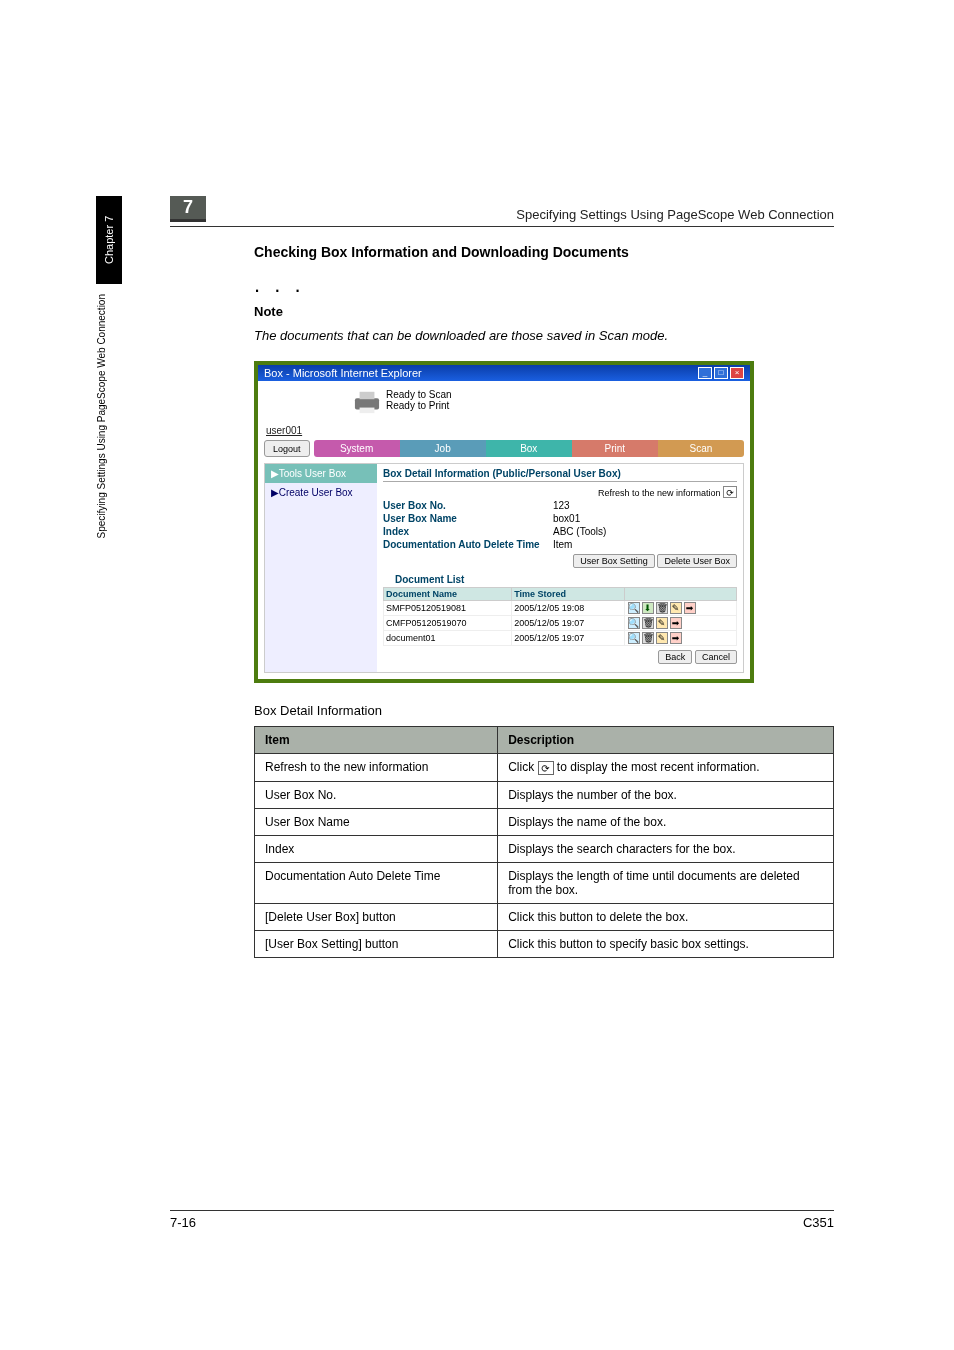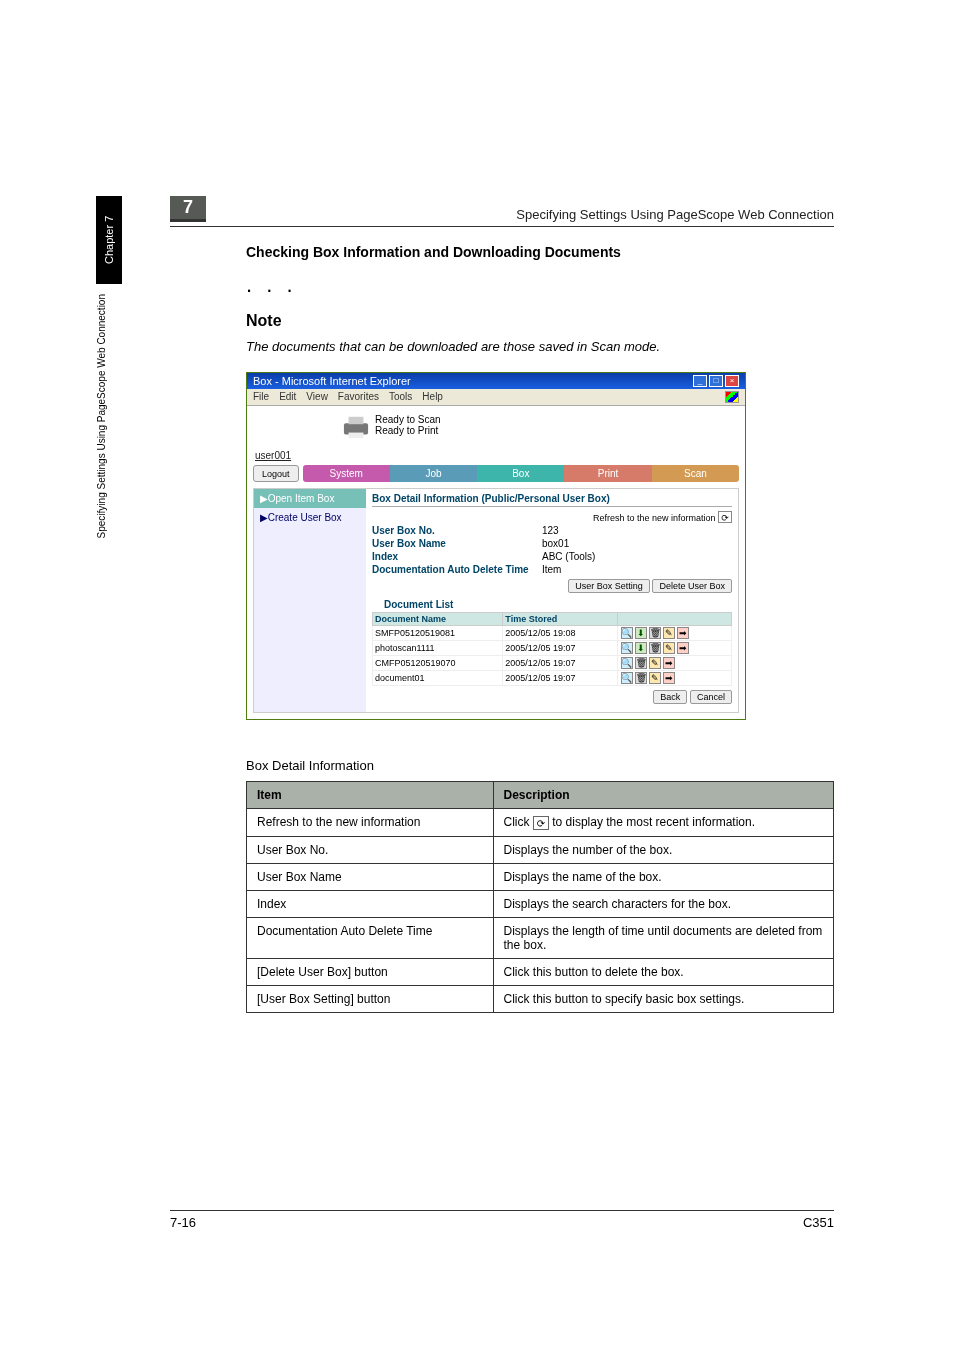--- a/index.html
+++ b/index.html
@@ -10,33 +10,33 @@
     .side-tab-black { background: #000; color: #fff; width: 26px; display: flex; align-items: center; justify-content: center; flex-direction: column; font-size: 11px; }
     .side-tab-upper { height: 88px; writing-mode: vertical-rl; transform: rotate(180deg); padding: 6px 0; }
     .side-tab-lower { writing-mode: vertical-rl; transform: rotate(180deg); padding: 10px 0; font-size: 10px; }
 
     
     .page-header { position: absolute; top: 196px; left: 170px; right: 120px; border-bottom: 1px solid #333; padding-bottom: 4px; display: flex; align-items: flex-end; }
     .chapter-badge { background: #555a55; color: #fff; font-weight: bold; font-size: 18px; width: 36px; height: 26px; display: flex; align-items: center; justify-content: center; border-bottom: 3px solid #333; margin-right: 14px; }
     .header-text { font-size: 13px; color: #222; margin-left: auto; }
 
     
-    .content { position: absolute; top: 244px; left: 246px; right: 120px; }
+    .content { position: absolute; top: 244px; left: 254px; right: 120px; }
     .content h3.section-title { font-size: 14px; font-weight: bold; margin-bottom: 12px; }
     .content p.body { font-size: 13px; line-height: 1.45; margin-bottom: 20px; }
 
     
     .note-block { margin: 6px 0 18px 0; }
     .note-icon { font-size: 22px; display: inline-block; vertical-align: middle; }
     .note-dots { font-size: 22px; letter-spacing: 4px; vertical-align: middle; }
-    .note-heading { font-weight: bold; font-size: 16px; margin-top: 14px; }
+    .note-heading { font-weight: bold; font-size: 13px; margin-top: 6px; }
     .note-text { font-style: italic; font-size: 13px; margin-top: 9px; }
 
     
-    .shot { border: 1px solid #4d7c0f; width: 500px; background: #fff; margin-bottom: 38px; }
+    .shot { border: 4px solid #4d7c0f; width: 500px; background: #fff; margin-bottom: 20px; }
     .shot-titlebar { background: linear-gradient(#0a3da8,#1a5fe0); color: #fff; font-size: 11px; padding: 2px 6px; display: flex; align-items: center; }
     .shot-titlebar .wcb { margin-left: auto; display: flex; gap: 2px; }
     .wcb span { width: 14px; height: 12px; display: inline-block; border: 1px solid #fff; font-size: 8px; text-align: center; line-height: 10px; }
     .wcb .min { background: #2f6fd8; }
     .wcb .max { background: #2f6fd8; }
     .wcb .close { background: #d44; }
     .shot-menubar { background: #ece9d8; font-size: 10px; padding: 2px 6px; color: #333; display: flex; gap: 10px; border-bottom: 1px solid #aaa; }
     .shot-menubar .ie-flag { margin-left: auto; width: 14px; height: 12px; background: linear-gradient(135deg,#f00 25%,#0f0 25% 50%,#00f 50% 75%,#ff0 75%); border: 1px solid #999; }
     .shot-body { background: #fff; padding: 0; }
 
@@ -121,29 +121,20 @@
 
   <div class="shot">
     <div class="shot-titlebar">
       <span>Box - Microsoft Internet Explorer</span>
       <div class="wcb">
         <span class="min">_</span>
         <span class="max">□</span>
         <span class="close">×</span>
       </div>
     </div>
-    <div class="shot-menubar">
-      <span>File</span>
-      <span>Edit</span>
-      <span>View</span>
-      <span>Favorites</span>
-      <span>Tools</span>
-      <span>Help</span>
-      <span class="ie-flag"></span>
-    </div>
     <div class="shot-body">
       <div class="status-area">
         <div class="status-left-pad"></div>
         <span class="printer-icon">
           <svg viewBox="0 0 32 28">
               <rect x="3" y="10" width="26" height="12" rx="2" fill="#777"></rect>
               <rect x="8" y="3" width="16" height="8" fill="#ccc"></rect>
               <rect x="8" y="20" width="16" height="6" fill="#eee"></rect>
             </svg>
         </span>
@@ -157,21 +148,21 @@
         <button class="logout-btn">Logout</button>
         <div class="tab tab-system">System</div>
         <div class="tab tab-job">Job</div>
         <div class="tab tab-box">Box</div>
         <div class="tab tab-print">Print</div>
         <div class="tab tab-scan">Scan</div>
       </div>
 
       <div class="panel-flex">
         <div class="panel-left">
-          <a>▶Open Item Box</a>
+          <a>▶Tools User Box</a>
           <a>▶Create User Box</a>
         </div>
         <div class="panel-right">
           <div class="pr-head">Box Detail Information (Public/Personal User Box)</div>
           <div class="refresh-row">
             <span>Refresh to the new information</span>
             <span class="reficon">⟳</span>
           </div>
           <div class="kv">
               <div class="k">User Box No.</div>
@@ -197,25 +188,20 @@
           <table class="doc-table">
             <tbody>
                 <tr>
               <th>Document Name</th>
               <th>Time Stored</th>
               <th colspan="5"></th>
             </tr>
             <tr>
                   <td>SMFP05120519081</td>
                   <td>2005/12/05 19:08</td>
-                  <td class="act-cell"><span class="ic-view">🔍</span><span class="ic-dl">⬇</span><span class="ic-del">🗑</span><span class="ic-ren">✎</span><span class="ic-mv">➡</span></td>
-                </tr>
-            <tr>
-                  <td>photoscan1111</td>
-                  <td>2005/12/05 19:07</td>
                   <td class="act-cell"><span class="ic-view">🔍</span><span class="ic-dl">⬇</span><span class="ic-del">🗑</span><span class="ic-ren">✎</span><span class="ic-mv">➡</span></td>
                 </tr>
             <tr>
                   <td>CMFP05120519070</td>
                   <td>2005/12/05 19:07</td>
                   <td class="act-cell"><span class="ic-view">🔍</span><span class="ic-del">🗑</span><span class="ic-ren">✎</span><span class="ic-mv">➡</span></td>
                 </tr>
             <tr>
                   <td>document01</td>
                   <td>2005/12/05 19:07</td>

